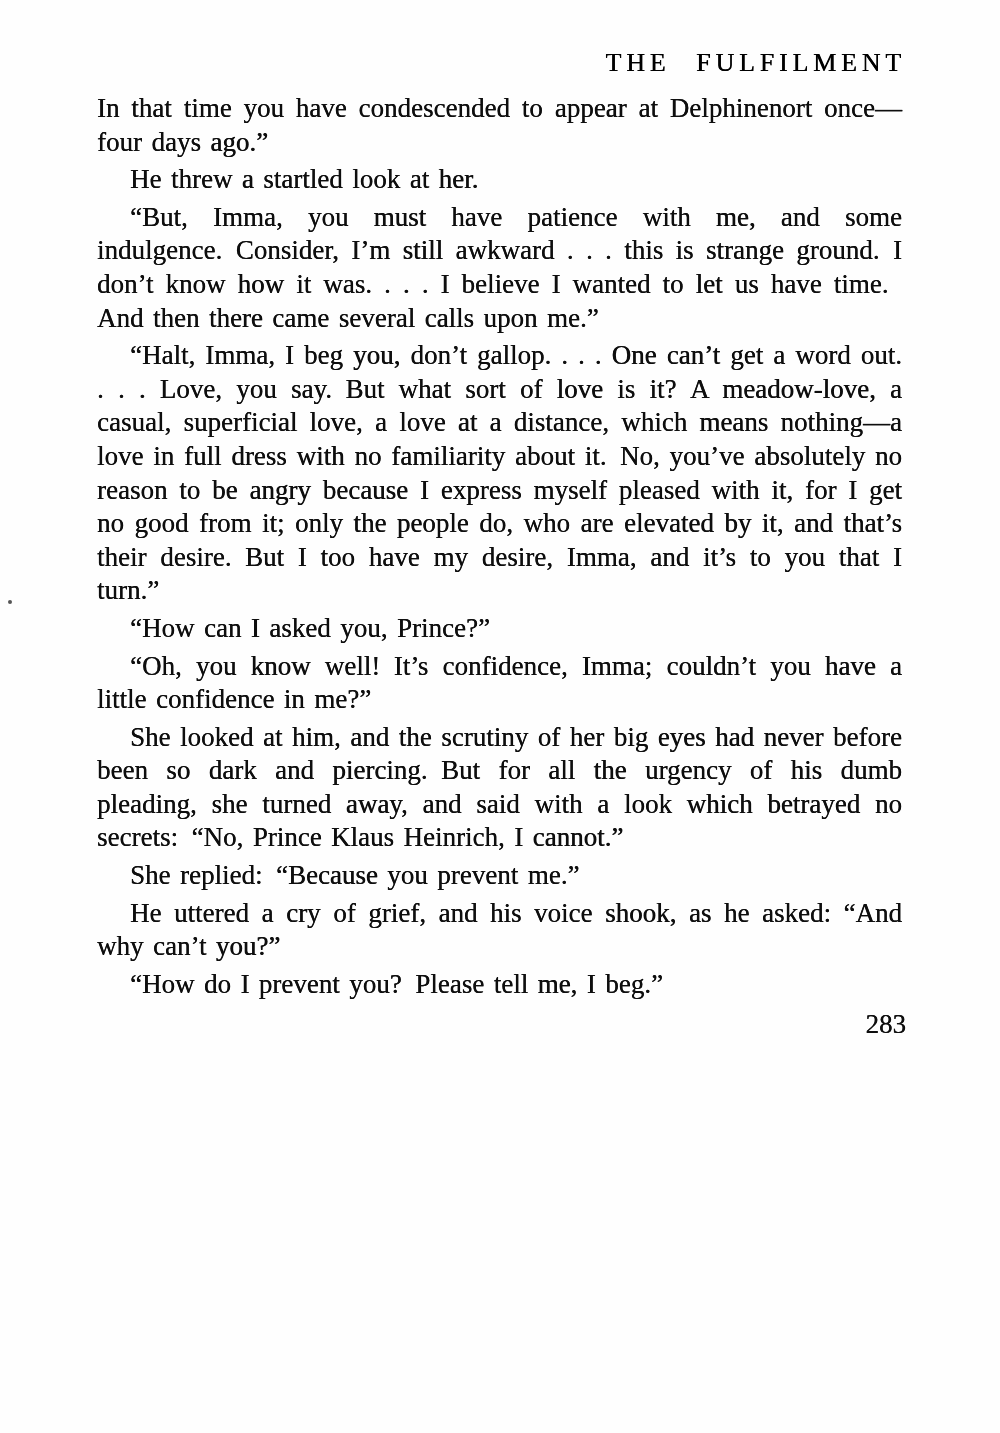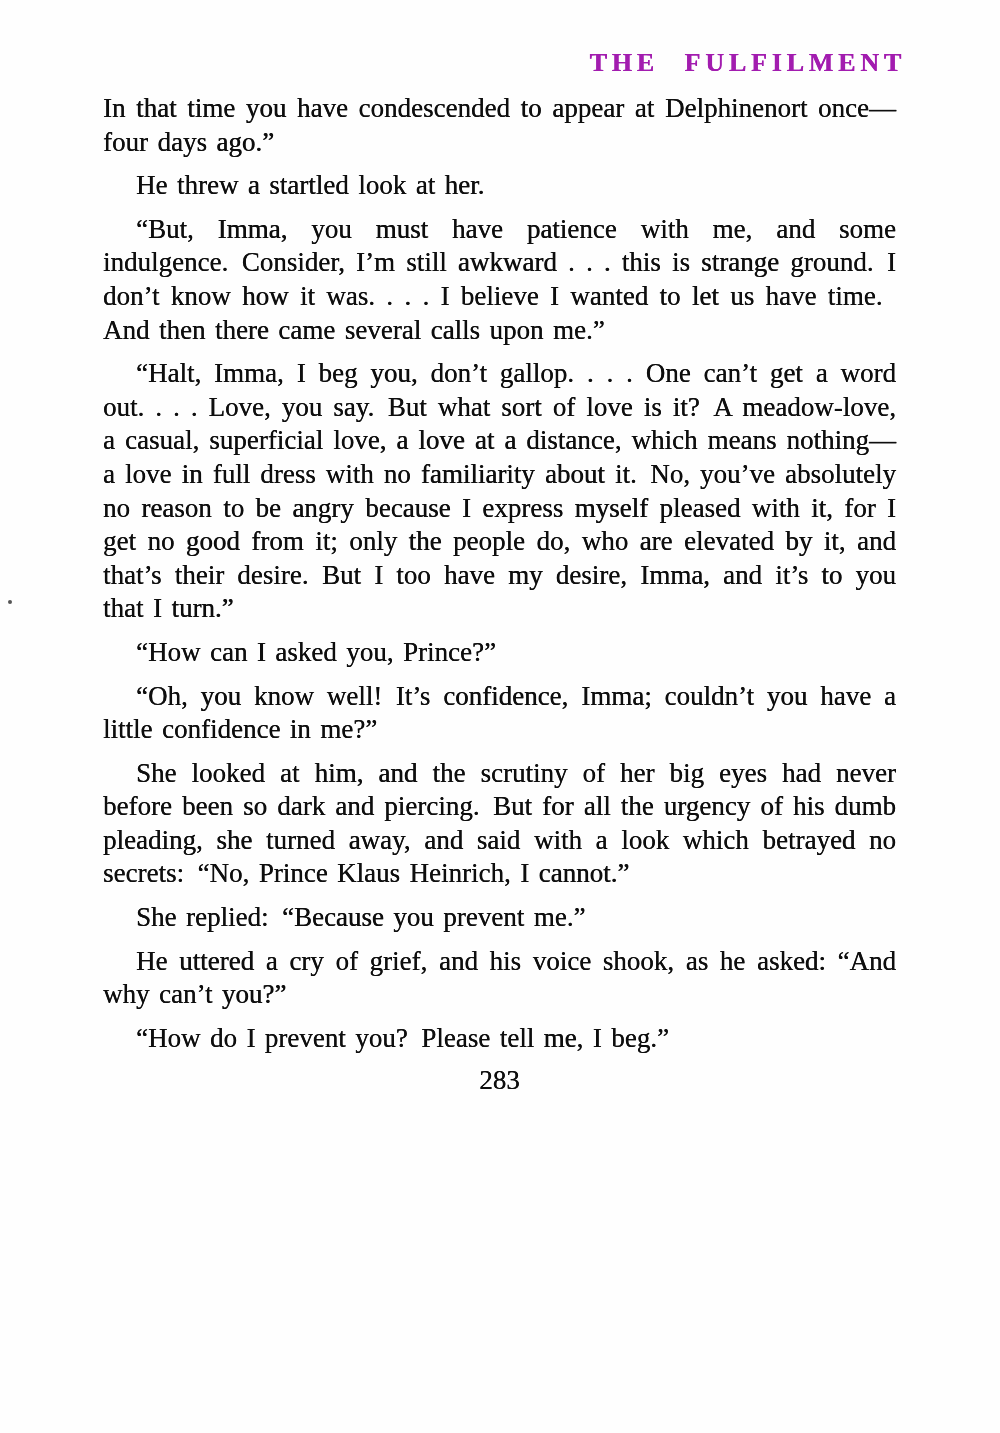--- a/index.html
+++ b/index.html
@@ -17,47 +17,47 @@
     color: #0e0e0e;
   }
   .column {
     position: absolute;
     left: 93px;
     top: 48px;
     width: 813px;
   }
   .running-head {
     font-size: 26px;
-    font-weight: 700;
+    font-weight: 400;
     letter-spacing: 0.185em;
     word-spacing: 0.55em;
     text-align: right;
     white-space: nowrap;
-    color: #a21caf;
+    color: #000000;
     text-shadow: 0.3px 0 0 currentColor;
   }
   .body-text {
     margin-top: 14px;
     font-size: 27px;
     line-height: 33.6px;
     text-align: justify;
     word-spacing: 0.10em;
     text-shadow: 0.3px 0 0 currentColor;
   }
   .body-text p.para {
-    margin: 10px;
+    margin: 4px;
     padding: 0;
   }
   .body-text p.indent {
     text-indent: 33px;
   }
   .page-number {
     margin-top: 8px;
     font-size: 27px;
-    text-align: center;
+    text-align: right;
     text-shadow: 0.3px 0 0 currentColor;
   }
   
   .speck {
     position: absolute;
     left: 8px;
     top: 600px;
     width: 4px;
     height: 4px;
     border-radius: 50%;

